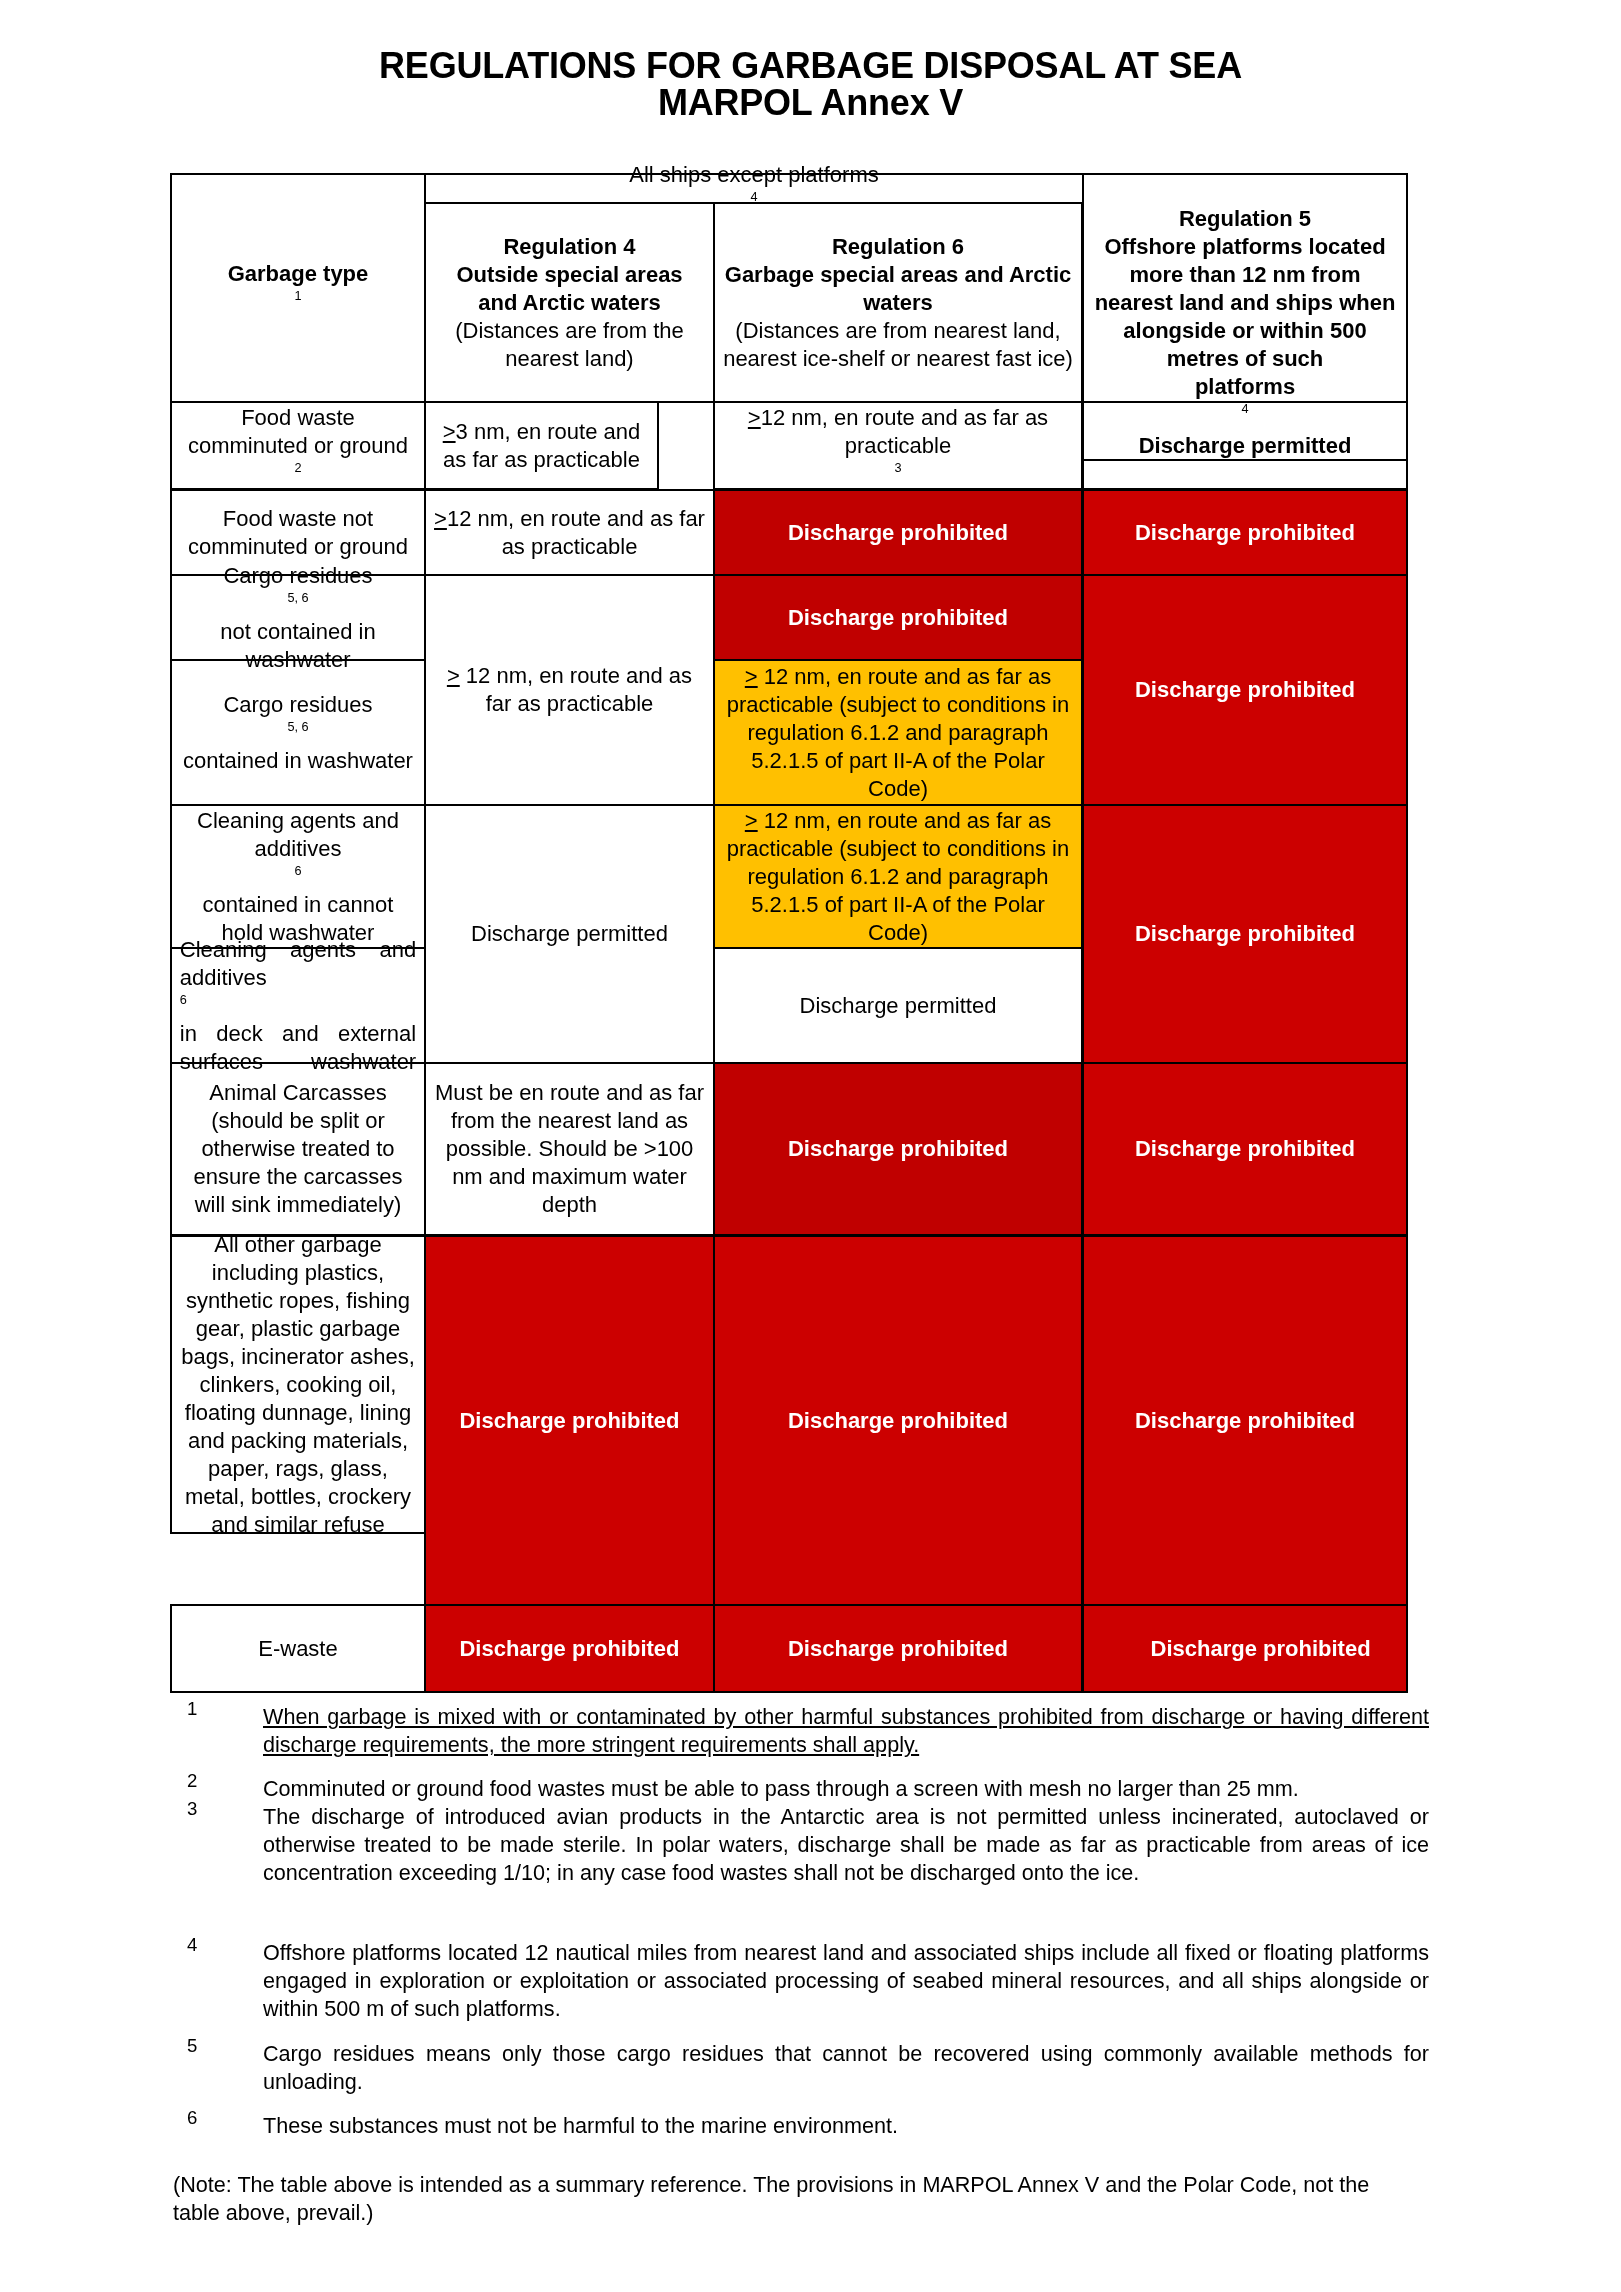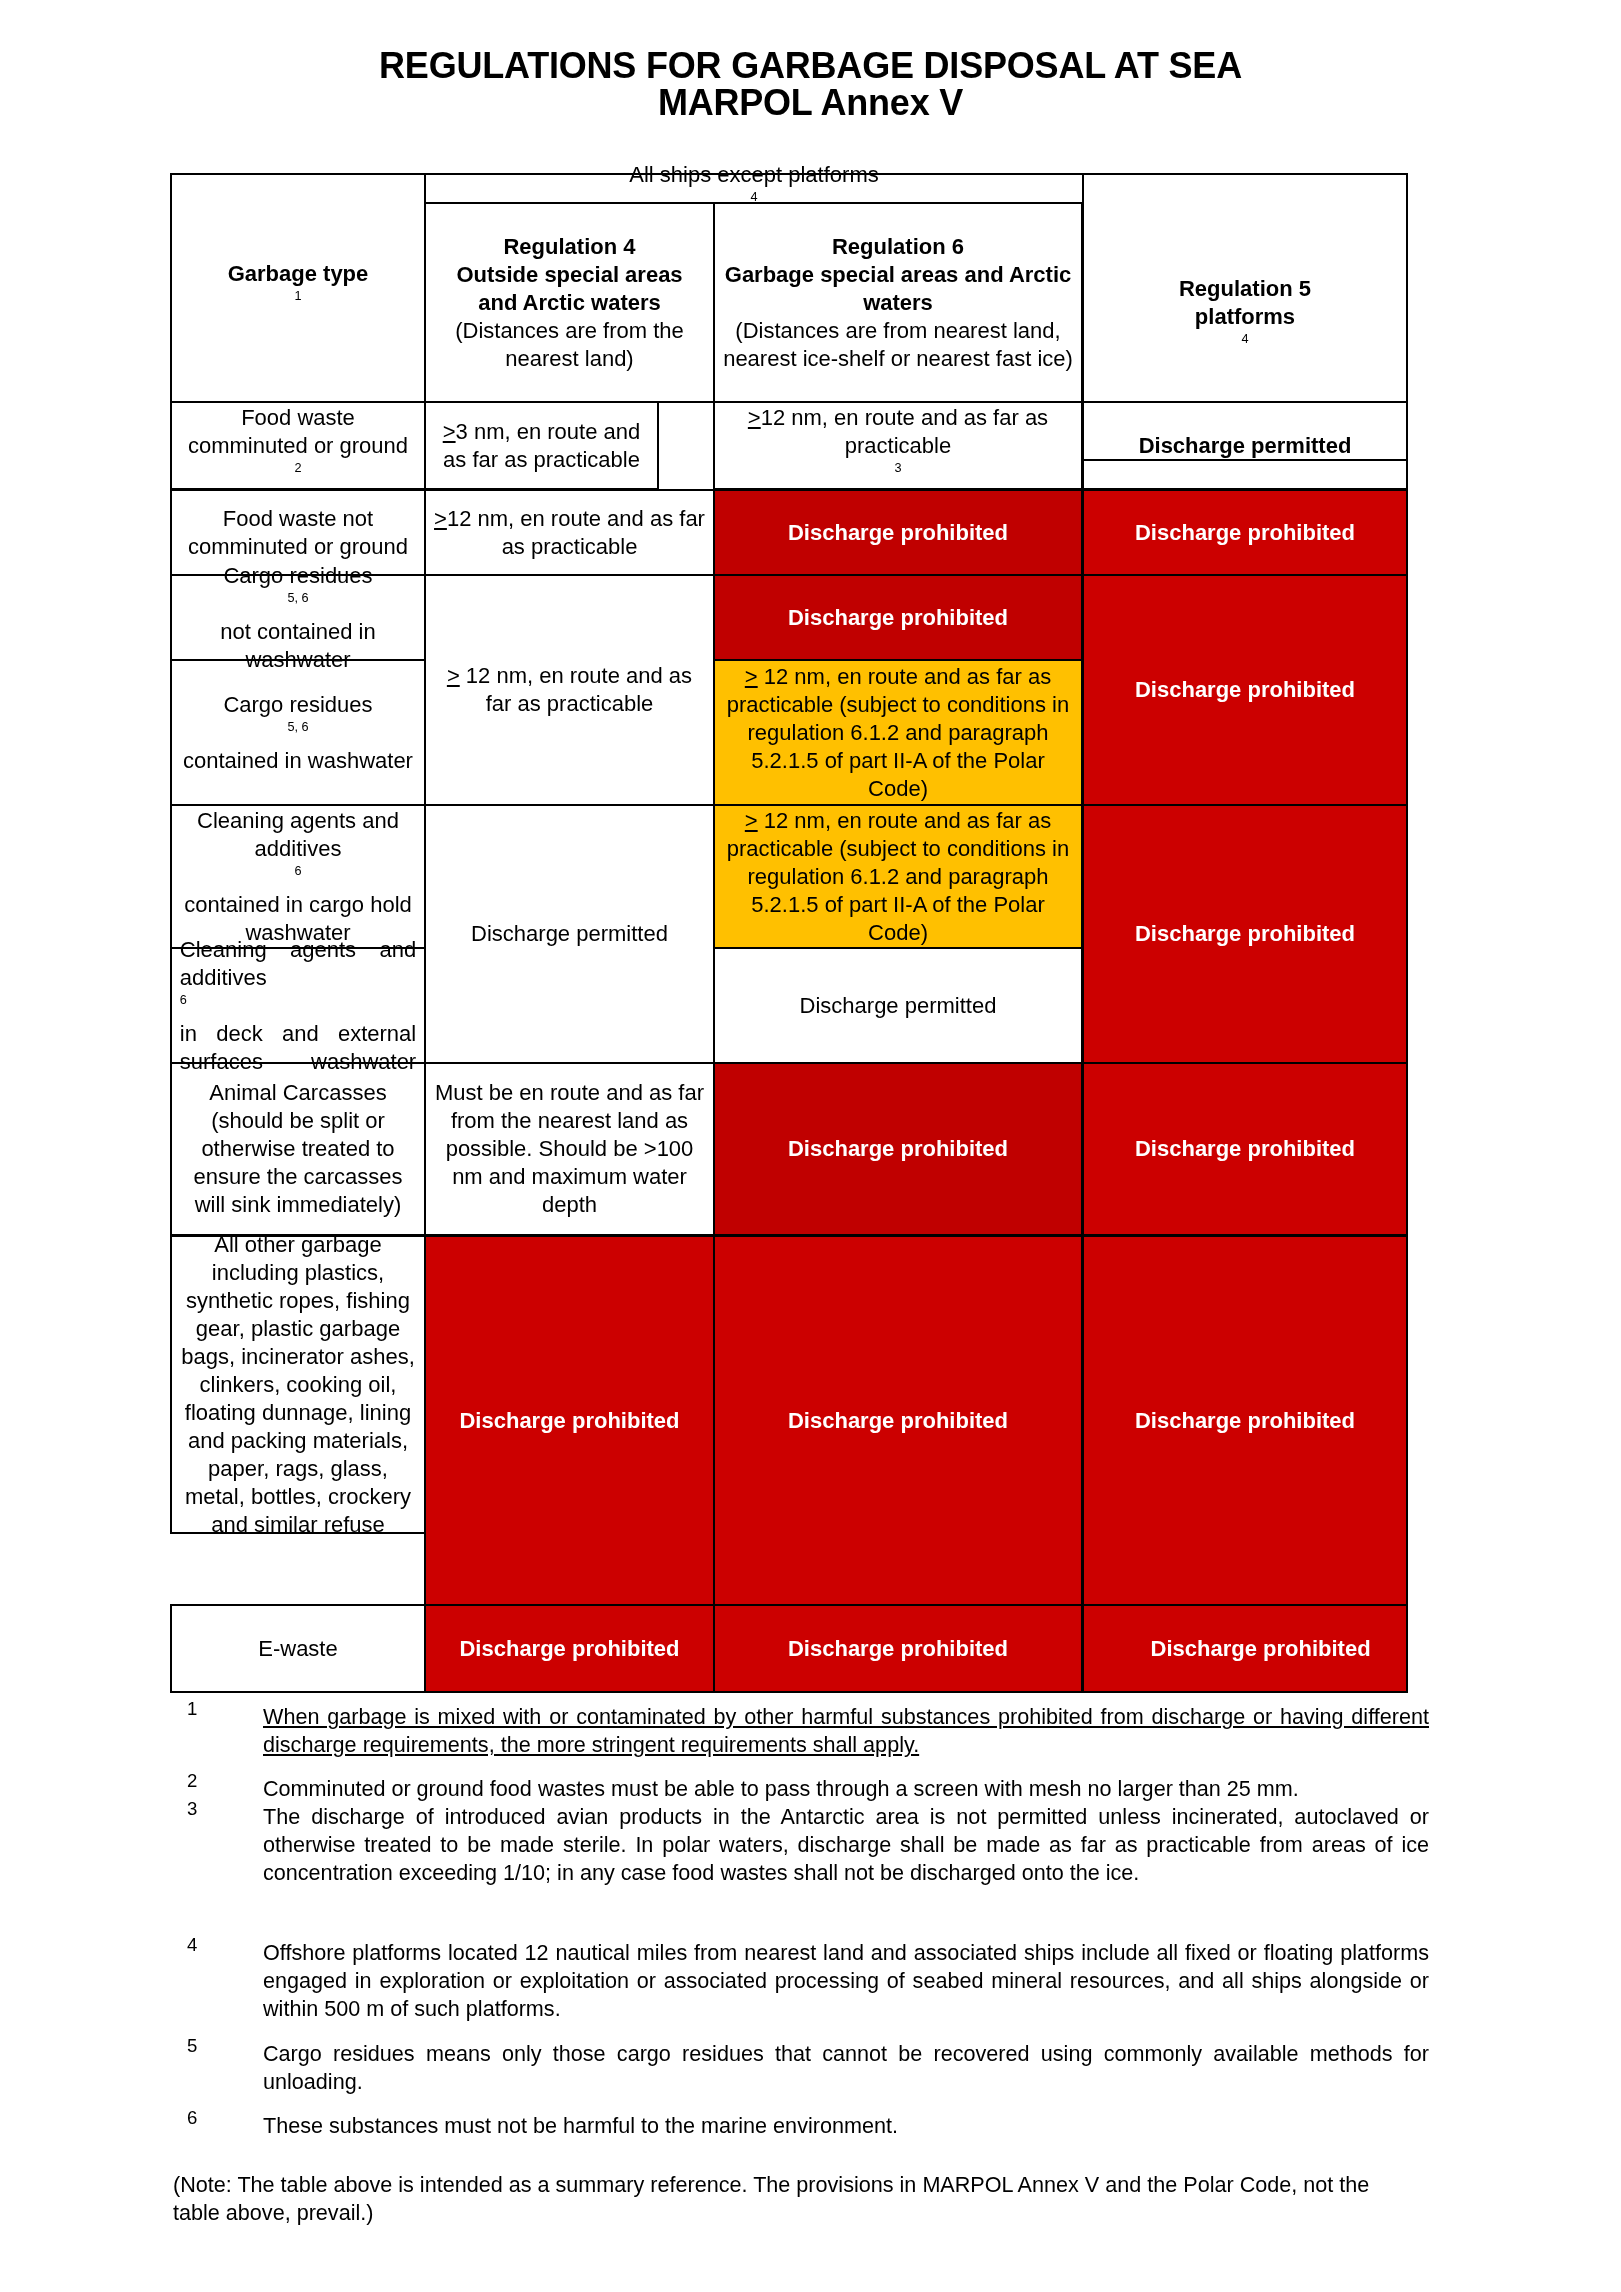--- a/index.html
+++ b/index.html
@@ -52,20 +52,21 @@
   <div class="cell" style="left:543px;top:29px;width:370px;height:201px;">
     <span>
       <span class="b">Regulation 6</span>
       <span class="b">Garbage special areas and Arctic waters</span>
       <span>(Distances are from nearest land, nearest ice-shelf or nearest fast ice)</span>
     </span>
   </div>
   <div class="cell b" style="left:912px;top:0;width:326px;height:288px;">
     <span>
       <span>Regulation 5</span>
+      <span>Offshore platforms located more than 12 nm from nearest land and ships when alongside or within 500 metres of such</span>
       <span><span>platforms</span><sup style="font-weight:normal">4</sup></span>
     </span>
   </div>
 
   <div class="cell" style="left:0;top:228px;width:256px;height:89px;">
     <span><span>Food waste comminuted or ground</span><sup>2</sup></span>
   </div>
   <div class="cell" style="left:254px;top:228px;width:235px;height:89px;">
     <span class="ge-cell"><span style="text-decoration: underline; display: inline;">&gt;</span>3 nm, en route and as far as practicable</span>
   </div>
@@ -104,21 +105,21 @@
   </div>
 
   <div class="cell" style="left:254px;top:401px;width:291px;height:232px;">
     <span class="ge-cell"><span style="text-decoration: underline; display: inline;">&gt;</span> 12 nm, en route and as far as practicable</span>
   </div>
   <div class="cell red" style="left:912px;top:401px;width:326px;height:232px;">
     <span>Discharge prohibited</span>
   </div>
 
   <div class="cell" style="left:0;top:631px;width:256px;height:145px;">
-    <span><span>Cleaning agents and additives</span><sup>6</sup> <span>contained in cargo hold washwater</span></span>
+    <span><span>Cleaning agents and additives</span><sup>6</sup> <span>contained in cannot hold washwater</span></span>
   </div>
   <div class="cell yel" style="left:543px;top:631px;width:370px;height:145px;">
     <span class="ge-cell"><span style="text-decoration: underline; display: inline;">&gt;</span> 12 nm, en route and as far as practicable (subject to conditions in regulation 6.1.2 and paragraph 5.2.1.5 of part II-A of the Polar Code)</span>
   </div>
 
   <div class="cell just" style="left:0;top:774px;width:256px;height:117px;">
     <span style="width:100%"><span>Cleaning agents and additives</span><sup>6</sup> <span>in deck and external surfaces washwater</span></span>
   </div>
   <div class="cell" style="left:543px;top:774px;width:370px;height:117px;">
     <span>Discharge permitted</span>

